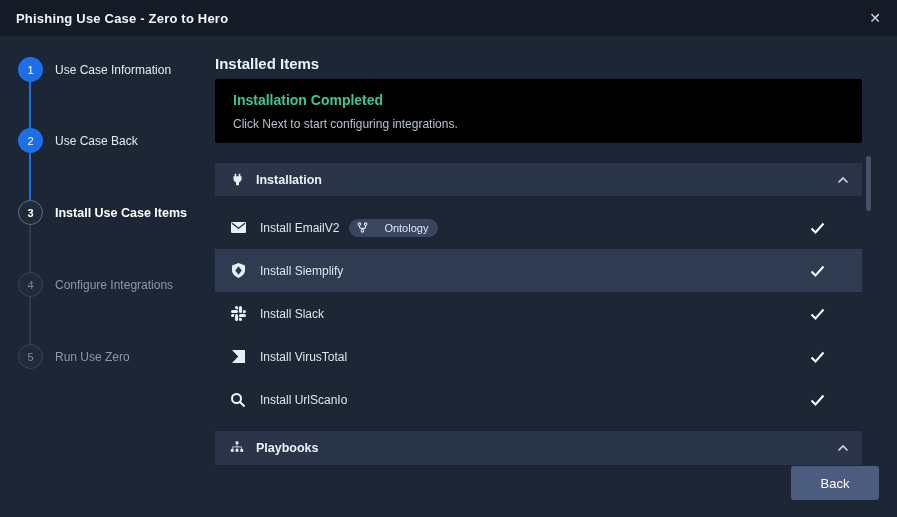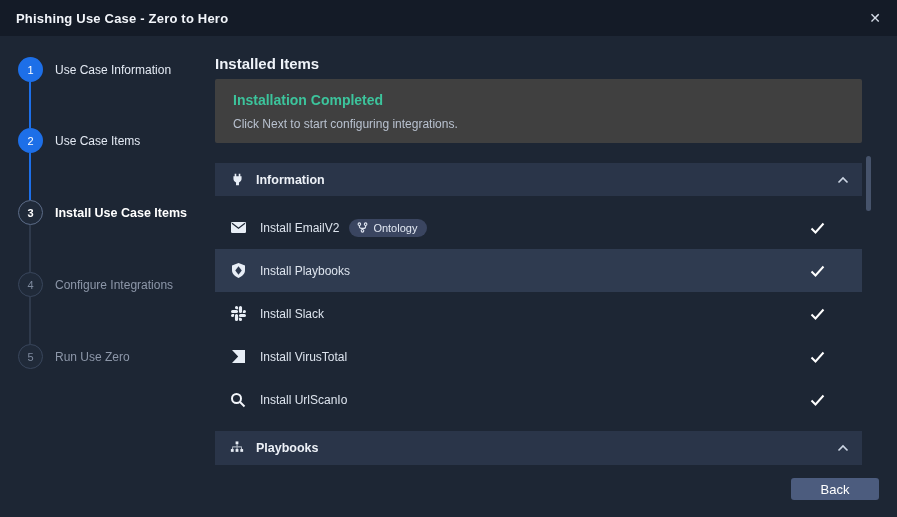--- a/index.html
+++ b/index.html
@@ -25,46 +25,46 @@
   .step--current .circle { background:#202a39; border:1px solid #5c6c88; color:#fff; font-weight:700; }
   .step--pending .circle { background:#202a39; border:1px solid #39465c; color:#7e8a9e; }
   .slabel { margin-left:12px; white-space:nowrap; }
   .step--done .slabel { color:#e4eaf4; font-size:12px; }
   .step--current .slabel { color:#ffffff; font-size:12.5px; font-weight:700; }
   .step--pending .slabel { color:#8d97a9; font-size:12px; }
 
   
   .main { flex:1; position:relative; padding-right:35px; }
   .page-title { margin-top:19px; font-size:15px; font-weight:700; color:#eef2f8; }
-  .banner { margin-top:7px; height:64px; background:#404040; border-radius:2px; padding:13px 18px; }
+  .banner { margin-top:7px; height:64px; background:#000000; border-radius:2px; padding:13px 18px; }
   .banner-title { color:#3cc49c; font-size:14px; font-weight:700; }
   .banner-sub { margin-top:9px; color:#b8c1cf; font-size:12px; }
 
   .sections { margin-top:20px; }
   .sec-header { height:33px; background:#2a3549; display:flex; align-items:center; padding:0 13px;
                 margin-bottom:10px; cursor:pointer; }
   .sec-header--second { margin-top:10px; margin-bottom:0; height:34px; }
   .sec-icon { width:18px; display:flex; justify-content:center; align-items:center; }
   .sec-label { margin-left:10px; color:#edf1f7; font-size:12.5px; font-weight:700; }
   .chev { margin-left:auto; display:flex; align-items:center; cursor:pointer; }
 
   .row { height:43px; display:flex; align-items:center; padding:0 13px; cursor:pointer; }
   .row--highlight { background:#2f3b50; }
   .row-icon { width:20px; display:flex; justify-content:center; align-items:center; }
   .row-label { margin-left:12px; color:#dde4ee; font-size:12px; }
   .badge { margin-left:10px; background:#3a4560; border-radius:11px; padding:3px 10px 3px 8px;
-           display:flex; align-items:center; gap:5px; color:#e2e8f2; font-size:11px; }
+           display:flex; align-items:center; gap:16px; color:#e2e8f2; font-size:11px; }
   .check { margin-left:auto; margin-right:24px; display:flex; align-items:center; }
 
   .scroll-thumb { position:absolute; left:651px; top:120px; width:5px; height:55px;
                   background:#46536b; border-radius:3px; cursor:pointer; }
 
   
   .footer { position:absolute; right:18px; bottom:17px; display:flex; gap:9px; }
-  .btn { width:88px; height:22px; border:none; border-radius:3px; color:#fff; font-size:13px;
+  .btn { width:88px; height:34px; border:none; border-radius:3px; color:#fff; font-size:13px;
          font-family:"Liberation Sans", sans-serif; cursor:pointer; }
   .btn-back { background:#4c5c7e; }
   .btn-next { background:#1a6ff5; }
 </style>
 </head>
 <body>
 
 <div class="app">
 
   <div class="titlebar">
@@ -79,21 +79,21 @@
       <div class="connector connector--blue" style="top:117px;height:47px;"></div>
       <div class="connector connector--gray" style="top:189px;height:47px;"></div>
       <div class="connector connector--gray" style="top:261px;height:47px;"></div>
 
       <div class="step step--done" style="top:21px;">
         <span class="circle">1</span>
         <span class="slabel">Use Case Information</span>
       </div>
       <div class="step step--done" style="top:92px;">
         <span class="circle">2</span>
-        <span class="slabel">Use Case Items</span>
+        <span class="slabel">Use Case Back</span>
       </div>
       <div class="step step--current" style="top:164px;">
         <span class="circle">3</span>
         <span class="slabel">Install Use Case Items</span>
       </div>
       <div class="step step--pending" style="top:236px;">
         <span class="circle">4</span>
         <span class="slabel">Configure Integrations</span>
       </div>
       <div class="step step--pending" style="top:308px;">
@@ -112,21 +112,21 @@
       </div>
 
       <div class="sections">
 
         <div class="sec-header">
           <span class="sec-icon">
             <svg width="13" height="13" viewBox="0 0 16 16" fill="#e8eef6">
                 <path d="M4.5 1h2v3h3V1h2v3H13v3.2c0 2.1-1.3 3.8-3.2 4.4V15H6.2v-3.4C4.3 11 3 9.3 3 7.2V4h1.5V1z"></path>
               </svg>
           </span>
-          <span class="sec-label">Information</span>
+          <span class="sec-label">Installation</span>
           <span class="chev">
             <svg width="12" height="8" viewBox="0 0 12 8" fill="none" stroke="#cdd6e4" stroke-width="1.6">
                 <path d="M1.5 6.5L6 2l4.5 4.5"></path>
               </svg>
           </span>
         </div>
 
         <div class="row">
           <span class="row-icon">
             <svg width="15" height="11" viewBox="0 0 15 11">
@@ -153,21 +153,21 @@
           </span>
         </div>
 
         <div class="row row--highlight">
           <span class="row-icon">
             <svg width="13" height="15" viewBox="0 0 14 16">
                 <path d="M7 0L14 2.6v4.9c0 4.2-3 6.9-7 8.5C3 14.4 0 11.7 0 7.5V2.6L7 0z" fill="#e8eef6"></path>
                 <path d="M7 3.5L10.5 8 7 12.5 3.5 8z" fill="#2f3b50"></path>
               </svg>
           </span>
-          <span class="row-label">Install Playbooks</span>
+          <span class="row-label">Install Siemplify</span>
           <span class="check">
             <svg width="15" height="12" viewBox="0 0 15 12" fill="none" stroke="#ffffff" stroke-width="2">
                 <path d="M1.5 6.5l4 4L13.5 1.5"></path>
               </svg>
           </span>
         </div>
 
         <div class="row">
           <span class="row-icon">
             <svg width="15" height="15" viewBox="0 0 24 24" fill="#e8eef6">

